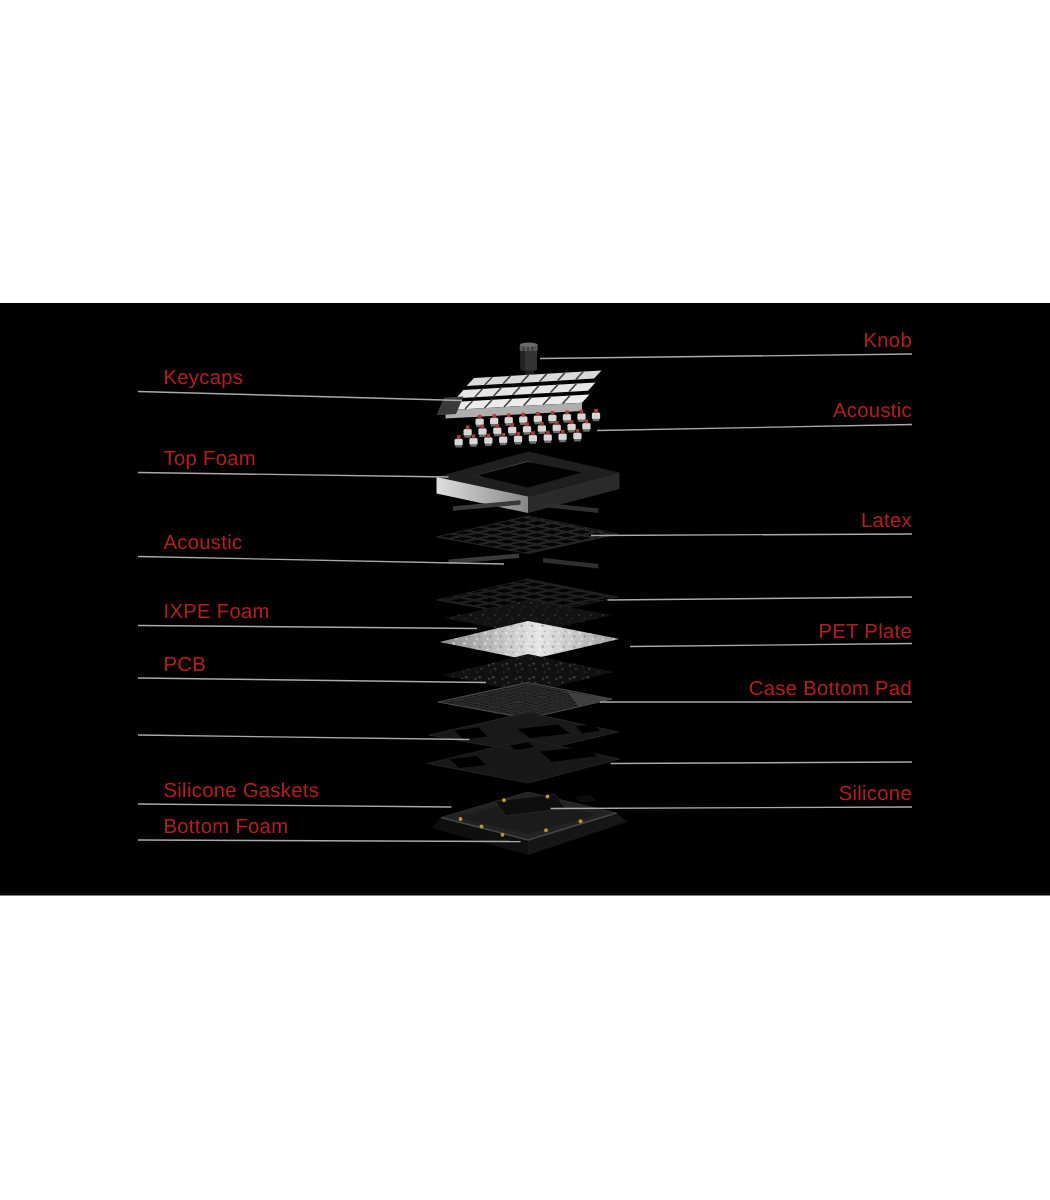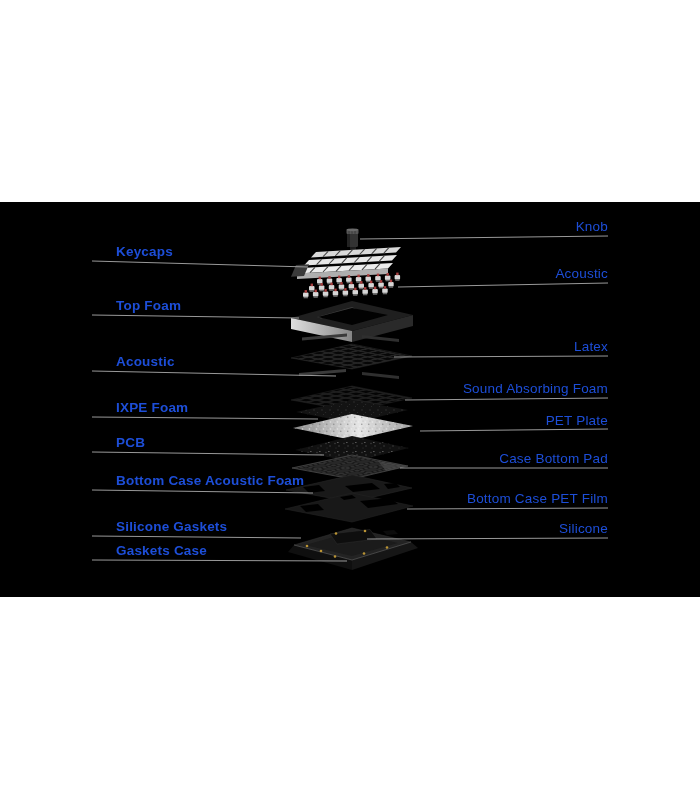--- a/index.html
+++ b/index.html
@@ -1,22 +1,22 @@
 <!DOCTYPE html>
 <html><head>
 <meta charset="utf-8">
 <style>
   html,body{margin:0;padding:0;}
   body{width:700px;height:800px;background:#ffffff;font-family:"Liberation Sans",sans-serif;}
   .stage{position:relative;width:700px;height:800px;background:#ffffff;overflow:hidden;}
   .band{position:absolute;left:0;top:202px;width:700px;height:395px;background:#000000;}
   svg.illustration{position:absolute;left:0;top:0;width:700px;height:800px;}
-  .lbl{position:absolute;color:#1d4ed8;font-size:13.5px;line-height:16px;height:16px;
-       letter-spacing:0.2px;white-space:nowrap;margin-left:24px;}
-  .lbl.left{left:92px;font-weight:bold;}
+  .lbl{position:absolute;color:#b91c1c;font-size:13.5px;line-height:16px;height:16px;
+       letter-spacing:0.2px;white-space:nowrap;}
+  .lbl.left{left:109px;}
   .lbl.right{right:92px;text-align:right;}
 </style>
 </head>
 <body>
 
 <div class="stage">
   <div class="band"></div>
 
   <svg class="illustration" viewBox="0 0 700 800">
     <defs>
@@ -211,25 +211,22 @@
       <line x1="407" y1="509" x2="608" y2="508"></line>
       <line x1="367" y1="539" x2="608" y2="538"></line>
     </g>
   </svg>
 
   <div class="lbl left" style="top:244px">Keycaps</div>
   <div class="lbl left" style="top:298px">Top Foam</div>
   <div class="lbl left" style="top:354px">Acoustic</div>
   <div class="lbl left" style="top:400px">IXPE Foam</div>
   <div class="lbl left" style="top:435px">PCB</div>
-  <div class="lbl left" style="top:473px">Bottom Case Acoustic Foam</div>
   <div class="lbl left" style="top:519px">Silicone Gaskets</div>
-  <div class="lbl left" style="top:543px">Gaskets Case</div>
+  <div class="lbl left" style="top:543px">Bottom Foam</div>
 
   <div class="lbl right" style="top:219px">Knob</div>
   <div class="lbl right" style="top:266px">Acoustic</div>
   <div class="lbl right" style="top:339px">Latex</div>
-  <div class="lbl right" style="top:381px">Sound Absorbing Foam</div>
   <div class="lbl right" style="top:413px">PET Plate</div>
   <div class="lbl right" style="top:451px">Case Bottom Pad</div>
-  <div class="lbl right" style="top:491px">Bottom Case PET Film</div>
   <div class="lbl right" style="top:521px">Silicone</div>
 </div>
 
 </body></html>

